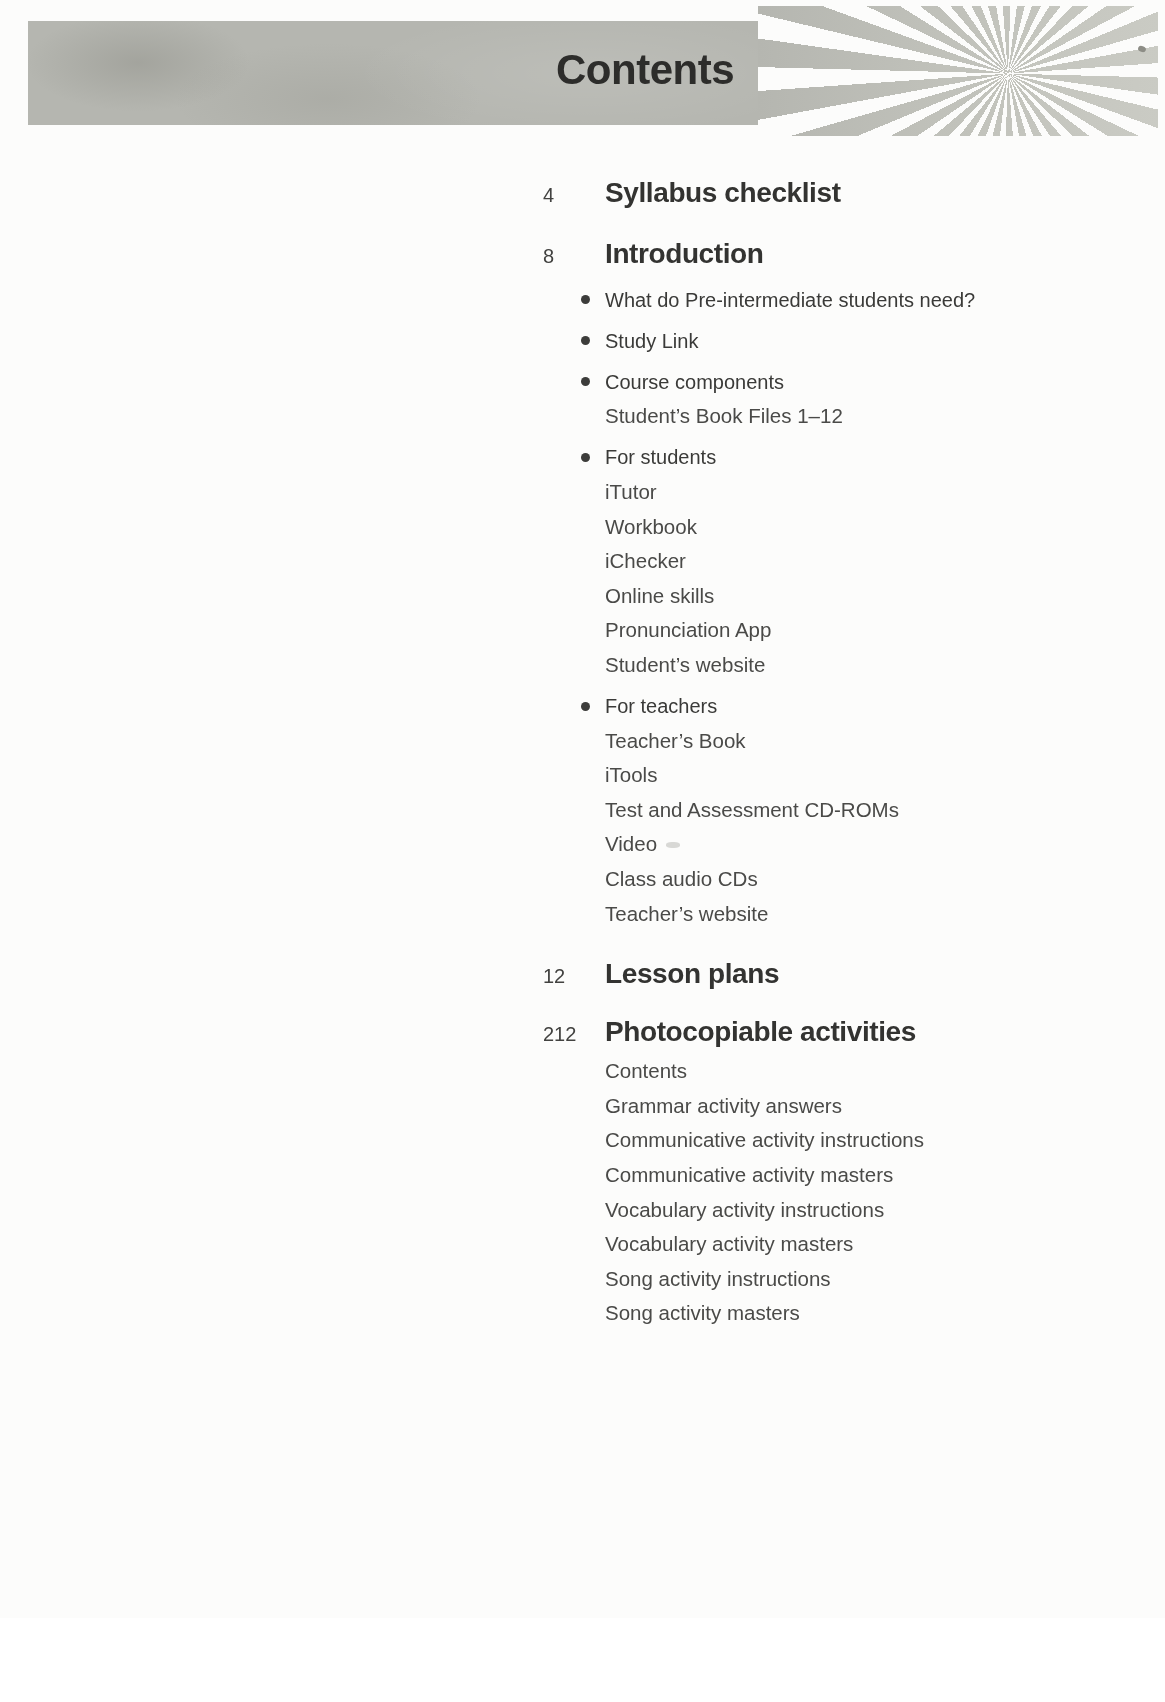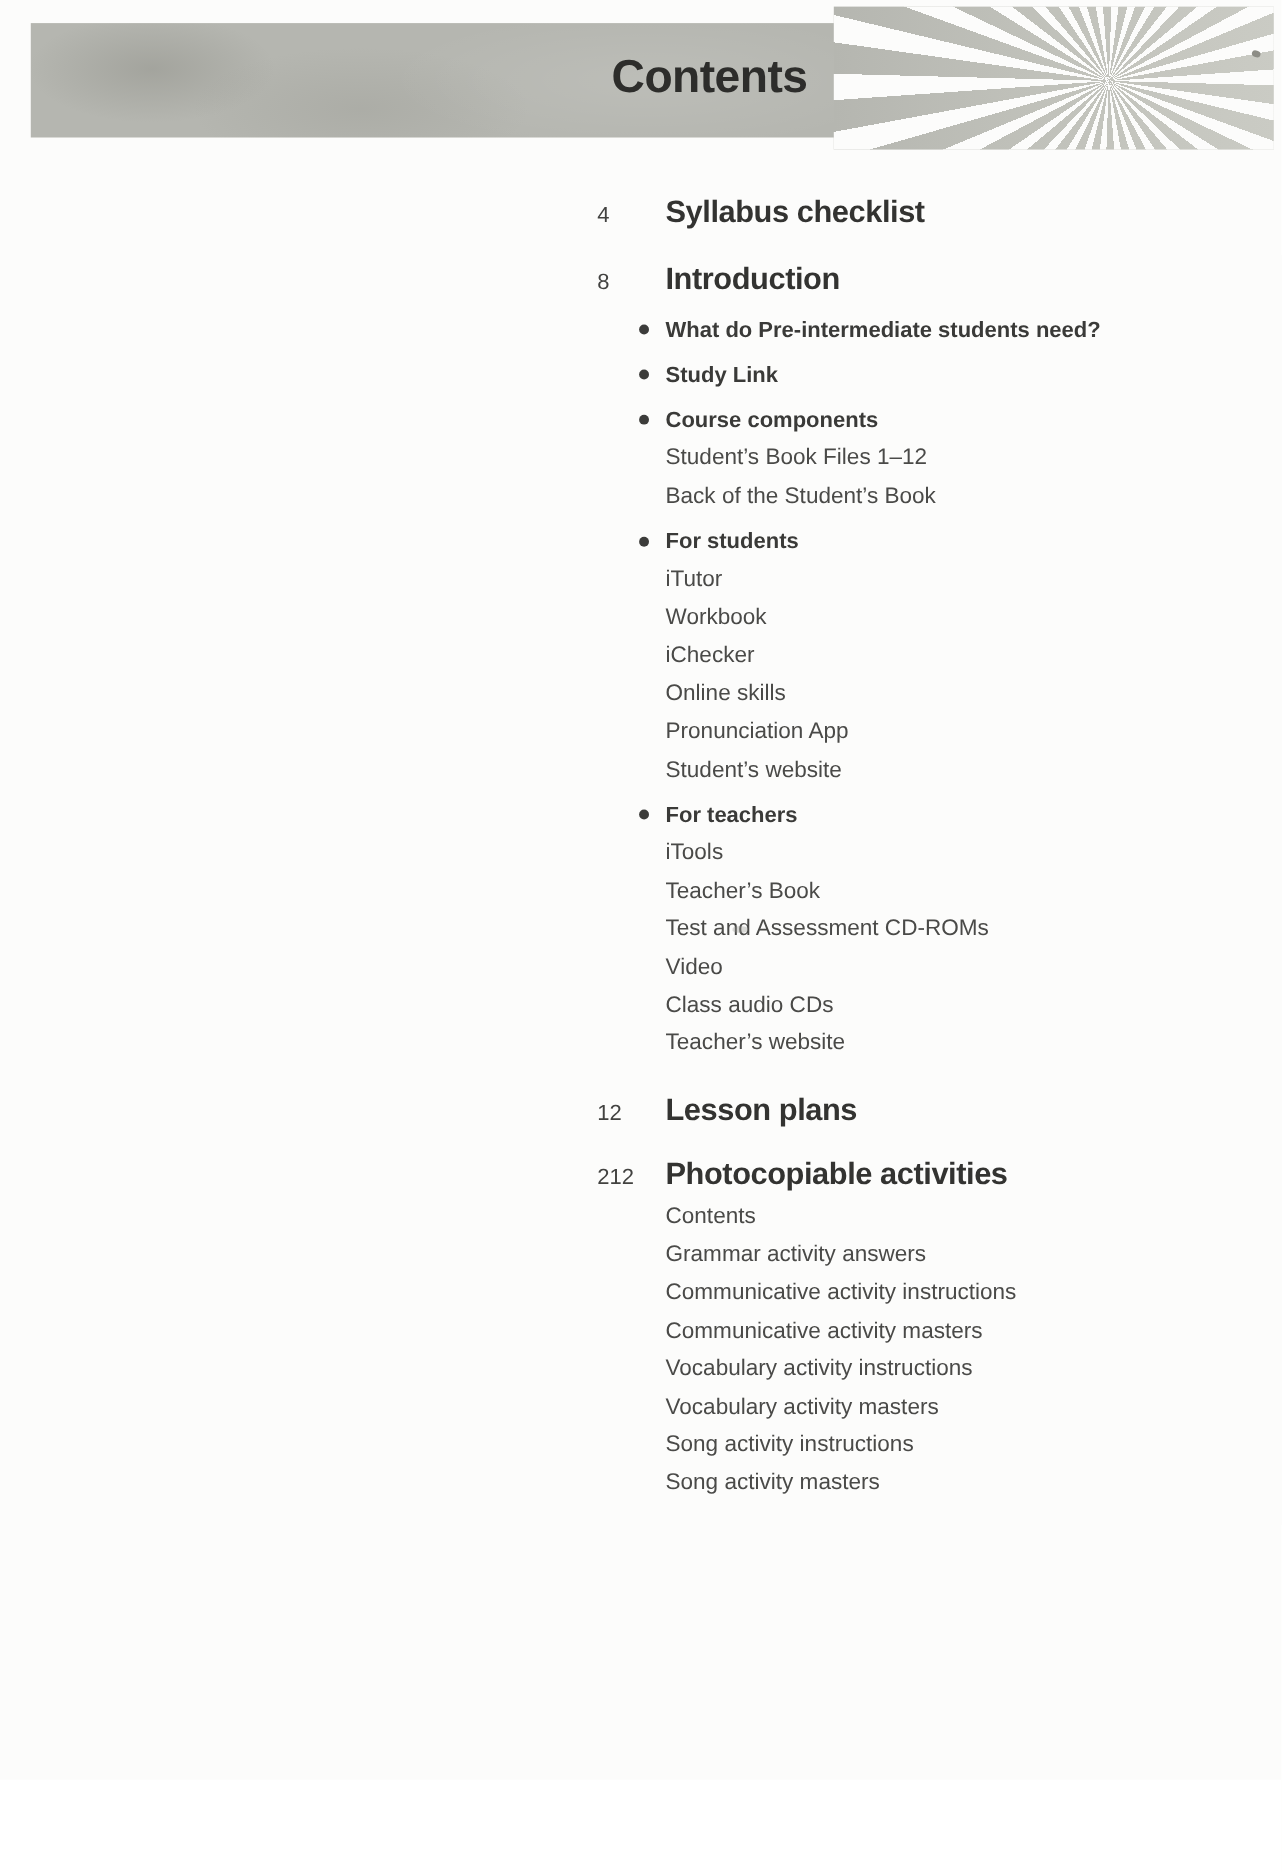--- a/index.html
+++ b/index.html
@@ -49,21 +49,21 @@
   .sec-1 .toc-items   { margin-top:4px; }
   .sec-2 .toc-heading { margin-top:21px; }
   .sec-3 .toc-heading { margin-top:14px; }
 
   .toc-item {
     position:relative; padding-left:62px;
     height:34.6px; line-height:34.6px;
     font-size:20.5px; color:var(--body-text, #4a4a48);
     white-space:nowrap;
   }
-  .toc-item.bullet { margin-top:6.5px; font-weight:700; font-size:20px; color:#3a3a38; }
+  .toc-item.bullet { margin-top:6.5px; font-weight:400; font-size:20px; color:#3a3a38; }
   .dot {
     position:absolute; left:38px; top:50%; margin-top:-4.5px;
     width:9px; height:9px; border-radius:50%;
     background:#3c3c3a;
   }
 
   
   .page-badge {
     position:absolute; left:1083px; top:1650px; width:61px; height:40px;
     background:linear-gradient(to right, #bcbdb5 0%, var(--badge-bg, #b3b4ac) 55%);
@@ -98,31 +98,30 @@
       <div class="toc-section sec-1">
         <div class="toc-heading">
           <span class="sec-num">8</span>
           <span class="sec-title">Introduction</span>
         </div>
         <div class="toc-items">
           <div class="toc-item bullet"><span class="dot"></span><span class="lab">What do Pre-intermediate students need?</span></div>
           <div class="toc-item bullet"><span class="dot"></span><span class="lab">Study Link</span></div>
           <div class="toc-item bullet"><span class="dot"></span><span class="lab">Course components</span></div>
           <div class="toc-item"><span class="lab">Student’s Book Files 1–12</span></div>
-          <div class="toc-item"><span class="lab">Back of the Student’s Book</span></div>
           <div class="toc-item bullet"><span class="dot"></span><span class="lab">For students</span></div>
           <div class="toc-item"><span class="lab">iTutor</span></div>
           <div class="toc-item"><span class="lab">Workbook</span></div>
           <div class="toc-item"><span class="lab">iChecker</span></div>
           <div class="toc-item"><span class="lab">Online skills</span></div>
           <div class="toc-item"><span class="lab">Pronunciation App</span></div>
           <div class="toc-item"><span class="lab">Student’s website</span></div>
           <div class="toc-item bullet"><span class="dot"></span><span class="lab">For teachers</span></div>
+          <div class="toc-item"><span class="lab">Teacher’s Book</span></div>
           <div class="toc-item"><span class="lab">iTools</span></div>
-          <div class="toc-item"><span class="lab">Teacher’s Book</span></div>
           <div class="toc-item"><span class="lab">Test and Assessment CD-ROMs</span></div>
           <div class="toc-item"><span class="lab">Video</span></div>
           <div class="toc-item"><span class="lab">Class audio CDs</span></div>
           <div class="toc-item"><span class="lab">Teacher’s website</span></div>
         </div>
       </div>
       <div class="toc-section sec-2">
         <div class="toc-heading">
           <span class="sec-num">12</span>
           <span class="sec-title">Lesson plans</span>

